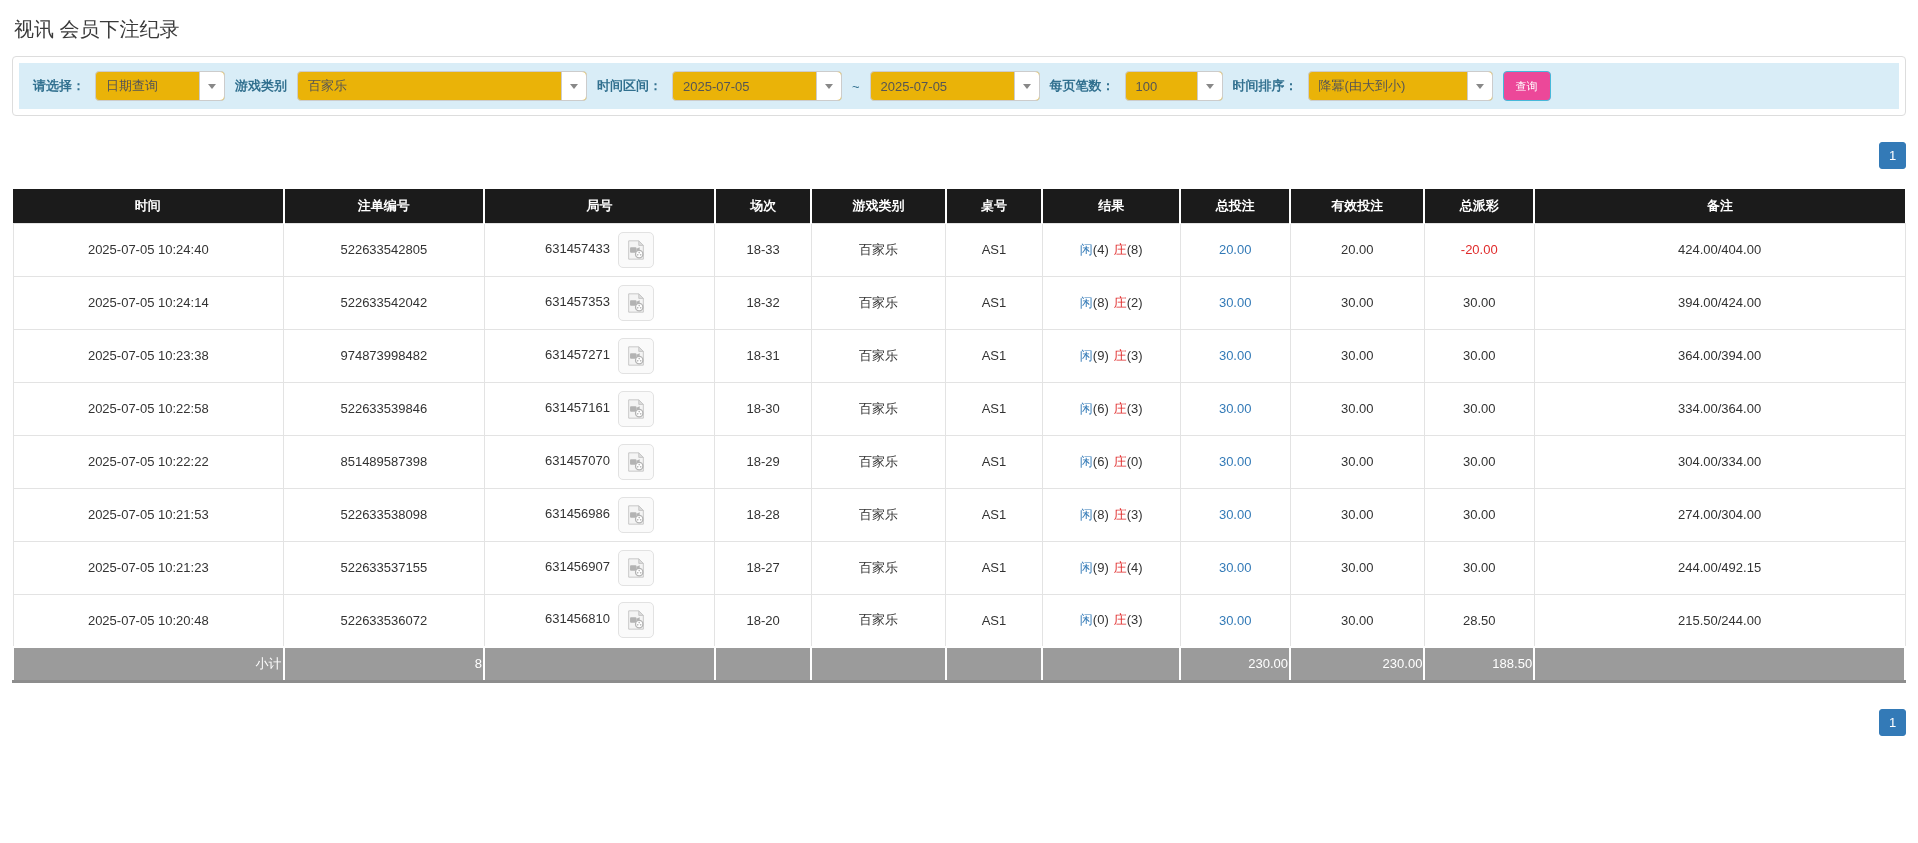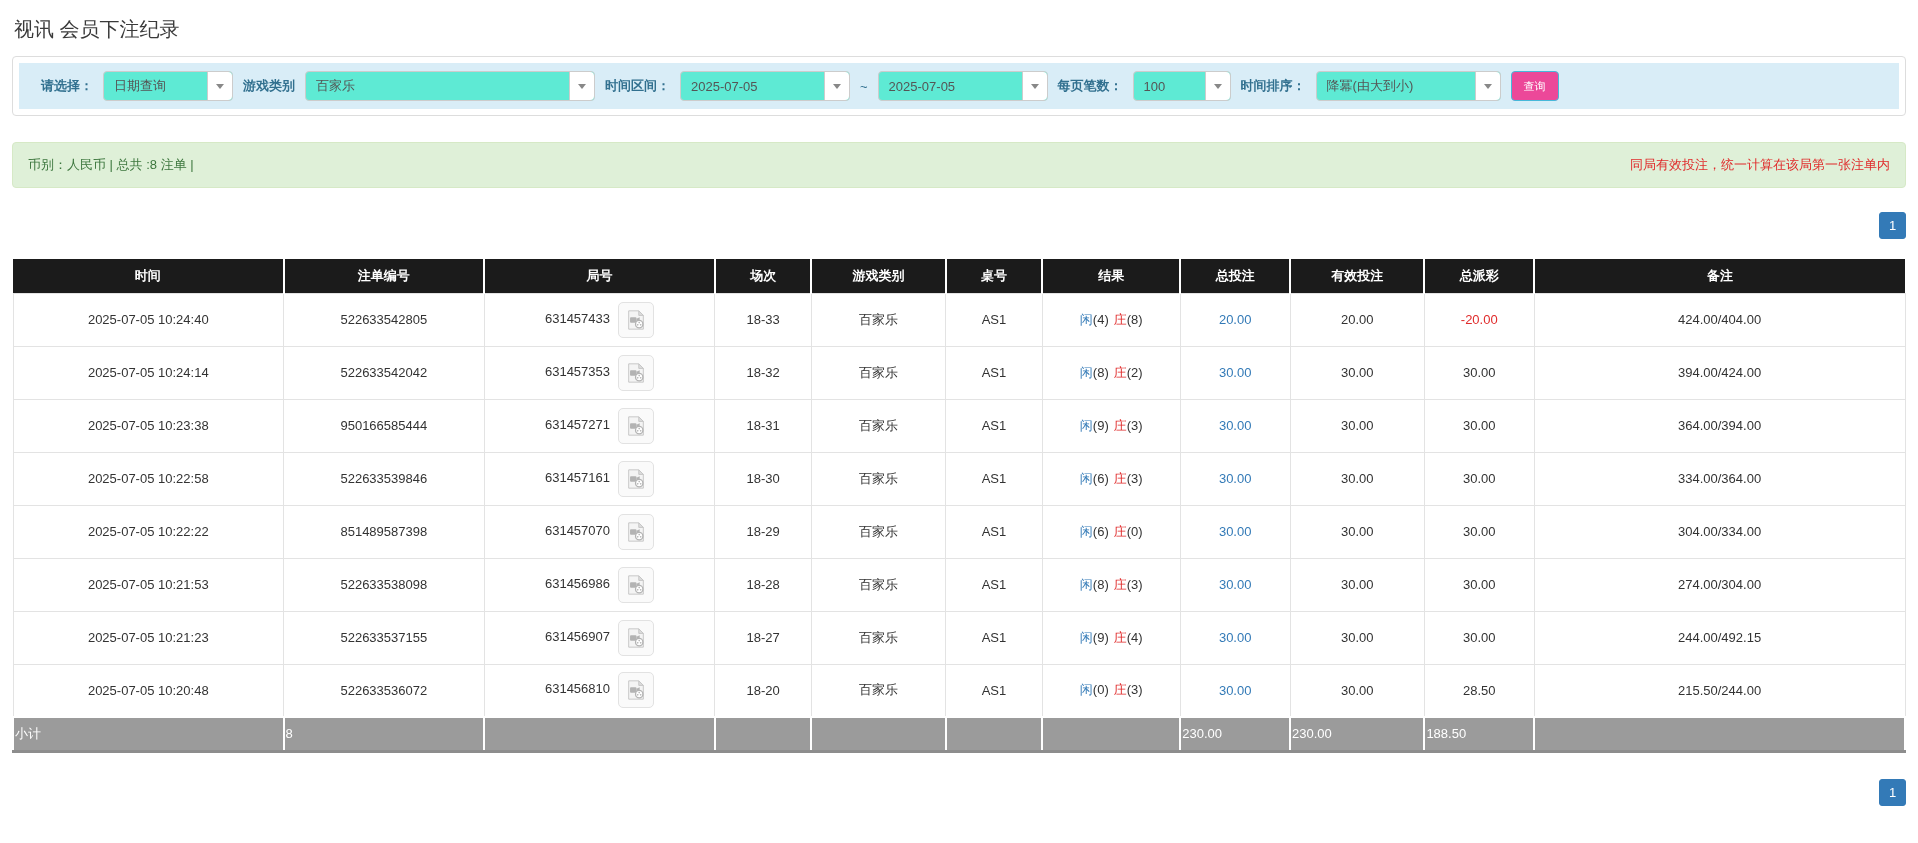--- a/index.html
+++ b/index.html
@@ -16,27 +16,27 @@
     font-size:20px; font-weight:normal; color:#3a3a3a;
     margin:16px 0 13px 2px;
   }
 
   
   .filter-panel {
     border:1px solid #ddd; border-radius:4px; background:#fff;
     padding:6px; margin-bottom:26px;
   }
   .filter-bar {
-    background:#d9edf7; padding:8px 22px;
+    background:#d9edf7; padding:8px 14px;
     display:flex; align-items:center; gap:10px; white-space:nowrap;
   }
   .f-label { color:#31708f; font-weight:bold; }
   .tilde { color:#31708f; }
   .select {
-    background:#5eead4; border:1px solid #ccc; border-radius:4px;
+    background:#eab308; border:1px solid #ccc; border-radius:4px;
     height:30px; display:inline-flex; align-items:center; cursor:pointer;
   }
   .select .val { padding:0 10px; color:#555; flex:1; overflow:hidden; }
   .select .caret-seg {
     width:25px; align-self:stretch; border-left:1px solid #ccc;
     display:flex; align-items:center; justify-content:center;
     border-radius:0 4px 4px 0; background:#fff;
   }
   .caret {
     width:0; height:0;
@@ -94,21 +94,21 @@
   td.payout.neg { color:#e02b2b; }
 
   .video-btn {
     width:36px; height:36px; margin-left:8px; vertical-align:middle;
     background:#fafafa; border:1px solid #e2e2e2; border-radius:5px;
     display:inline-flex; align-items:center; justify-content:center;
     cursor:pointer; padding:0;
   }
 
   tbody.summary-rows td {
-    height:34px; text-align:left; vertical-align:middle;
+    height:34px; text-align:right; vertical-align:middle;
     background:#9b9b9b; color:#fff;
     border:2px solid #fff;
   }
   tbody.summary-rows tr:last-child td { border-bottom:3px solid #8d8d8d; }
 </style>
 </head>
 <body>
 
 <div class="content">
 
@@ -160,24 +160,20 @@
         <span class="val">降冪(由大到小)</span>
         <span class="caret-seg">
             <span class="caret"></span>
           </span>
       </div>
 
       <button class="btn-search">查询</button>
     </div>
   </div>
 
-  <div class="alert-bar">
-    <span class="alert-left">币别：人民币 | 总共 :8 注单 |</span>
-    <span class="alert-right">同局有效投注，统一计算在该局第一张注单内</span>
-  </div>
 
   <div class="pager pager-top">
     <button class="page-btn">1</button>
   </div>
 
   <table>
     <colgroup>
       <col style="width:14.3%">
         <col style="width:10.6%">
         <col style="width:12.2%">
@@ -259,21 +255,21 @@
       <span class="res-p">闲</span><span class="res-num">(8)</span><span class="res-b">庄</span><span class="res-num">(2)</span>
     </td>
     <td><a class="bet-link">30.00</a></td>
     <td>30.00</td>
     <td class="payout">30.00</td>
     <td>394.00/424.00</td>
   </tr>
 
   <tr>
     <td>2025-07-05 10:23:38</td>
-    <td>950166585444</td>
+    <td>974873998482</td>
     <td>
       <span>631457271</span><button class="video-btn">
               <svg width="22" height="22" viewBox="0 0 24 24">
         <path d="M4 2 h11 l5 5 v15 H4 z" fill="#f4f4f4" stroke="#c4c4c4" stroke-width="1"></path>
         <path d="M15 2 v5 h5 z" fill="#ddd" stroke="#c4c4c4" stroke-width="1"></path>
         <rect x="5.5" y="9" width="7" height="6" rx="1" fill="#b3b3b3"></rect>
         <path d="M12.5 10.5 L16 9 v6 l-3.5 -1.5 z" fill="#b3b3b3"></path>
         <circle cx="15.5" cy="16.5" r="4" fill="#fff" stroke="#b3b3b3" stroke-width="1.4"></circle>
         <circle cx="15.5" cy="14.8" r="0.9" fill="#b3b3b3"></circle>
         <circle cx="13.9" cy="17.3" r="0.9" fill="#b3b3b3"></circle>

